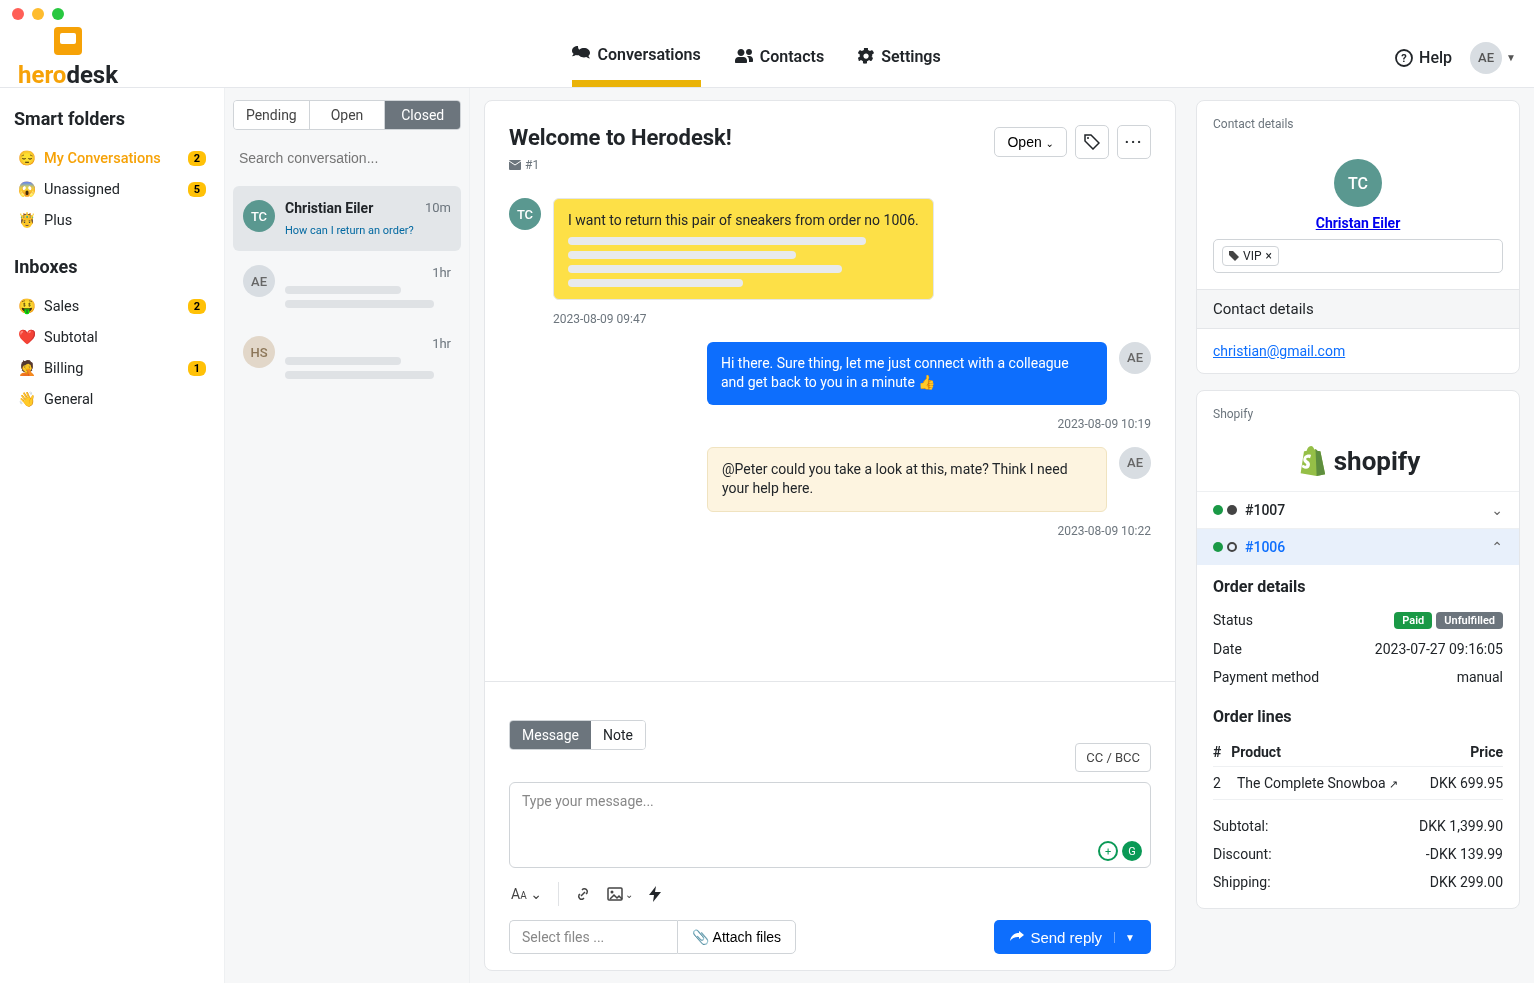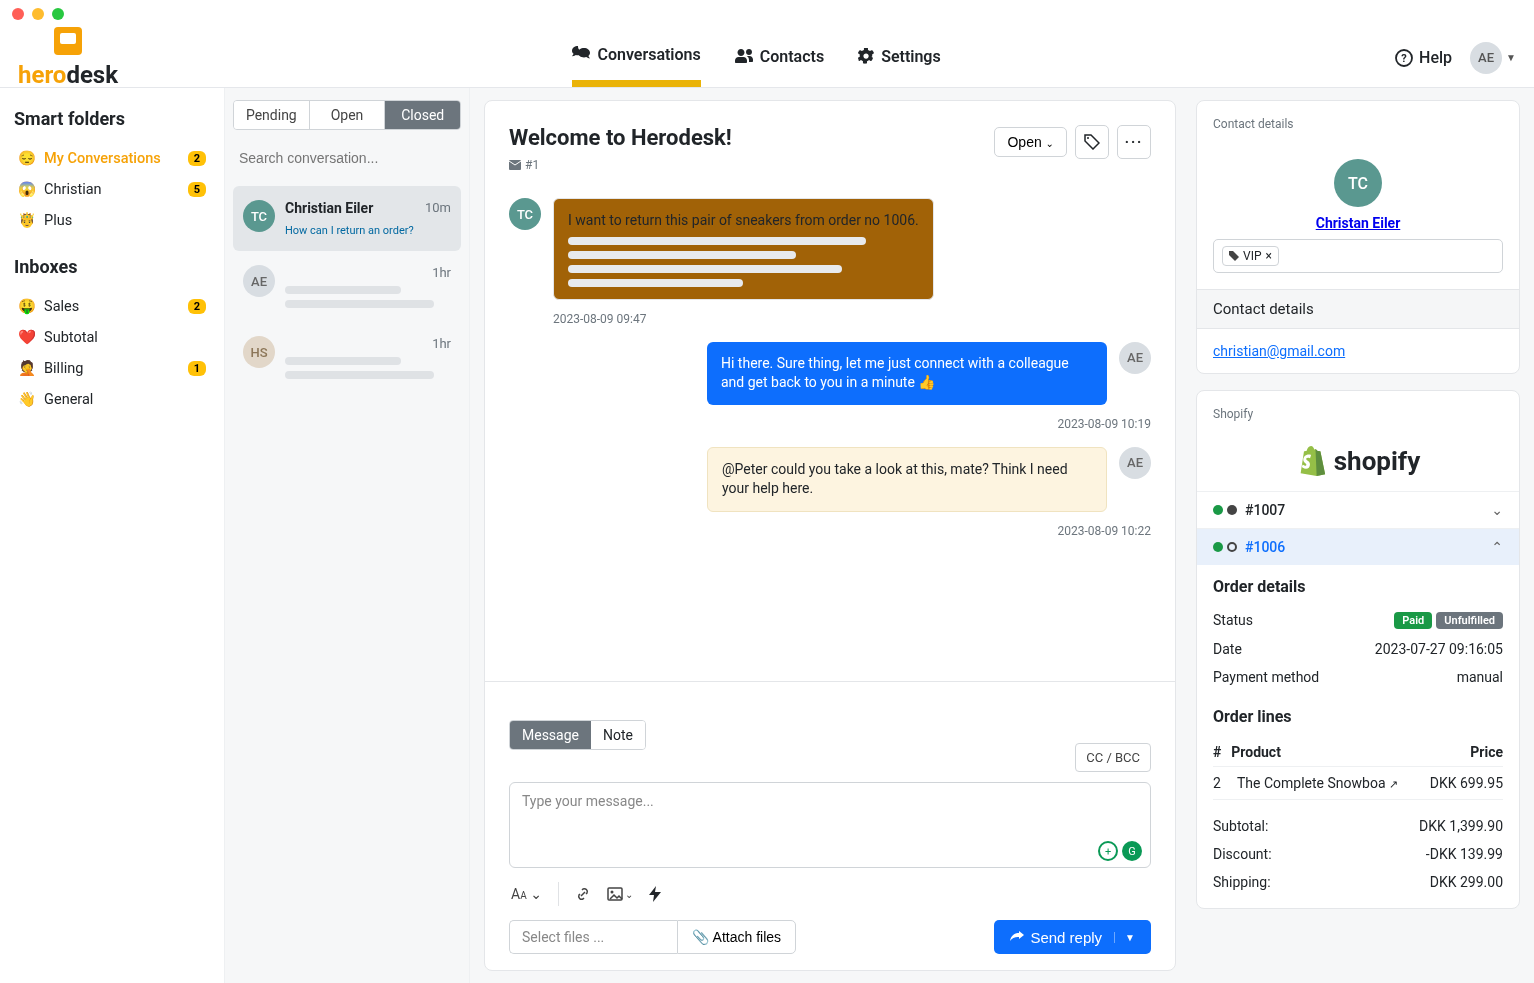--- a/index.html
+++ b/index.html
@@ -47,21 +47,21 @@
 .thread-head { padding:24px 24px 16px; display:flex; justify-content:space-between; align-items:flex-start; }
 .thread-head h2 { font-size:22px; font-weight:700; }
 .thread-head .sub { font-size:12px; color:#6c757d; margin-top:8px; display:flex; align-items:center; gap:4px; }
 .thread-actions { display:flex; gap:8px; align-items:center; }
 .btn-outline { border:1px solid #d0d4d8; background:#fff; border-radius:5px; padding:6px 12px; font-size:14px; cursor:pointer; }
 .sq-btn { border:1px solid #d0d4d8; background:#fff; border-radius:5px; width:34px; height:34px; display:flex; align-items:center; justify-content:center; cursor:pointer; }
 .messages { flex:1; padding:10px 24px; overflow-y:auto; }
 .msg-row { display:flex; gap:12px; margin-bottom:12px; }
 .msg-row.right { justify-content:flex-end; }
 .bubble { max-width:400px; padding:12px 14px; border-radius:6px; font-size:14px; line-height:1.4; }
-.bubble.gray { background:#a16207; border:1px solid #e4e6e9; }
+.bubble.gray { background:#fde047; border:1px solid #e4e6e9; }
 .bubble.blue { background:#0d6efd; color:#fff; }
 .bubble.note { background:#fdf4e0; border:1px solid #f0e3c0; }
 .msg-time { font-size:12px; color:#6c757d; margin-top:4px; margin-bottom:16px; }
 .msg-time.right { text-align:right; }
 .msg-time.left { margin-left:44px; }
 .placeholder-line.msg { background:#e8eaed; }
 .composer { border-top:1px solid #e4e6e9; padding:16px 24px; display:flex; flex-direction:column; gap:10px; }
 .comp-top { display:flex; justify-content:space-between; align-items:center; }
 .msg-note-seg { display:flex; border-radius:4px; overflow:hidden; border:1px solid #d0d4d8; }
 .msg-note-btn { padding:6px 12px; font-size:14px; background:#fff; cursor:pointer; }
@@ -169,21 +169,21 @@
         <div class="sf-item active">
           <span class="lbl">
             <span>😔</span>
             <span class="txt">My Conversations</span>
           </span>
           <span class="badge">2</span>
         </div>
         <div class="sf-item">
           <span class="lbl">
             <span>😱</span>
-            <span class="txt">Christian</span>
+            <span class="txt">Unassigned</span>
           </span>
           <span class="badge">5</span>
         </div>
         <div class="sf-item">
           <span class="lbl">
             <span>🤴</span>
             <span class="txt">Plus</span>
           </span>
         </div>
       </div>

